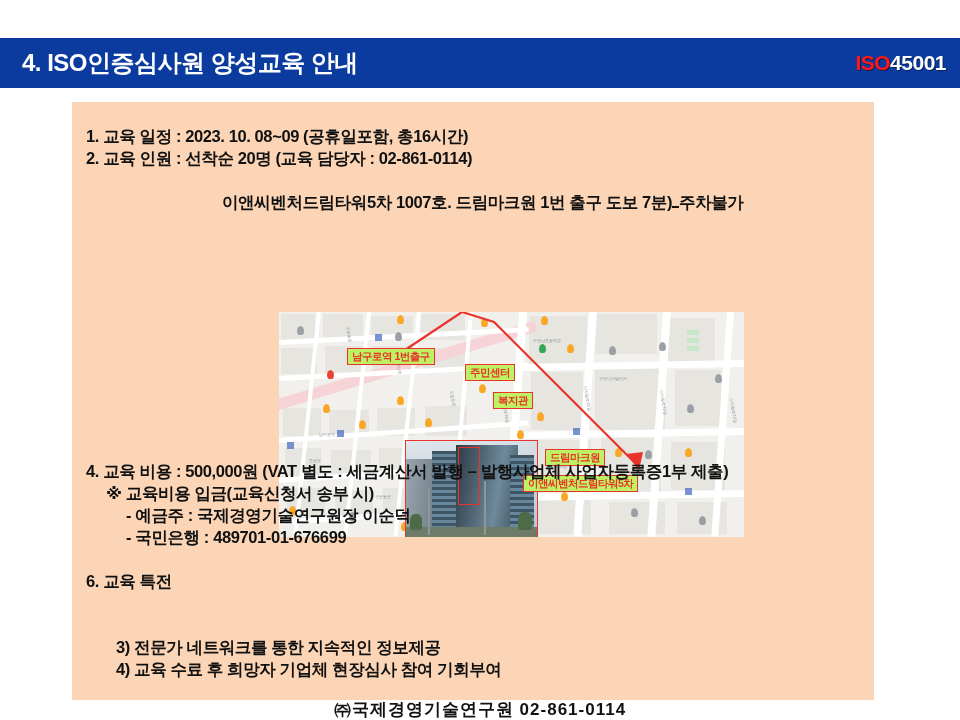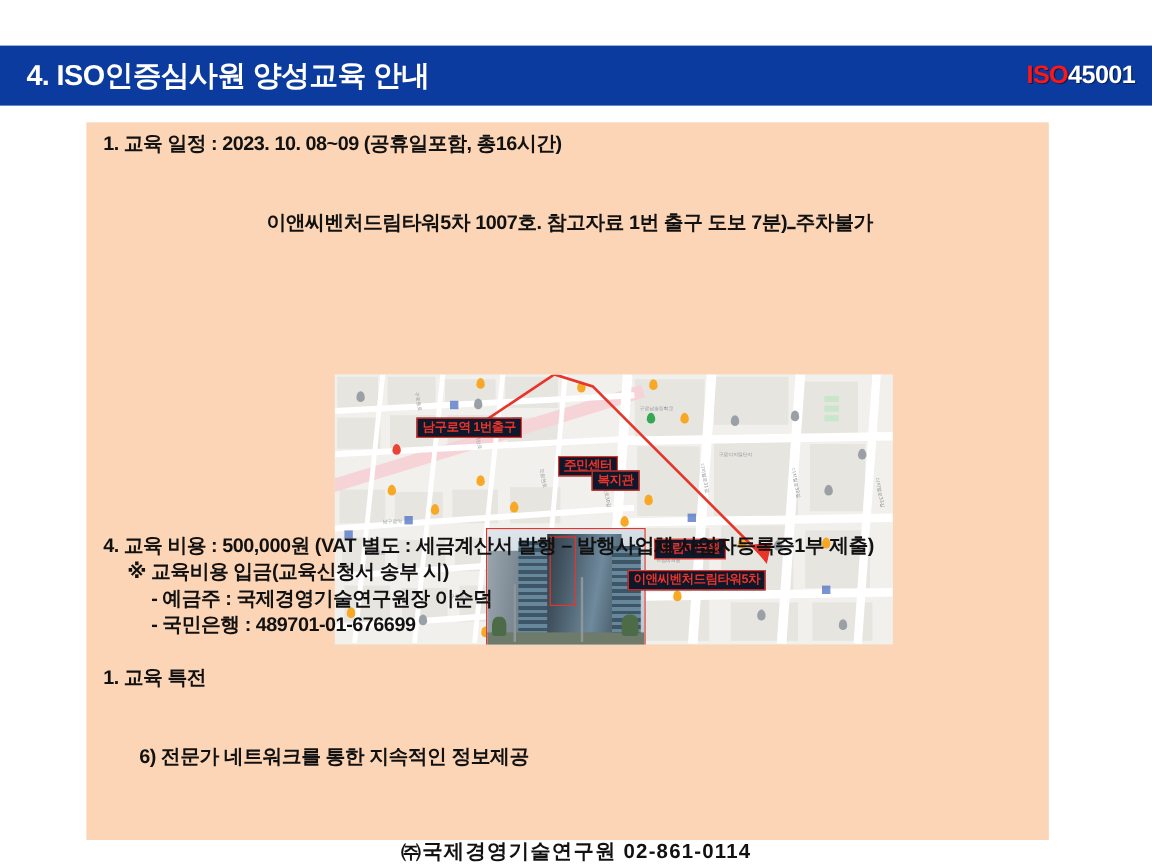--- a/index.html
+++ b/index.html
@@ -30,21 +30,21 @@
   
   #content-panel{
     position:absolute;left:72px;top:102px;width:802px;height:598px;
     background:#FBD5B5;
   }
 
   
   .txt-line{
     position:absolute;left:0;right:0;
     color:#111111;font-size:16.5px;font-weight:bold;
-    white-space:nowrap;letter-spacing:-0.4px;line-height:1;
+    white-space:nowrap;letter-spacing:-0.4px;line-height:1;margin-top:16px;
   }
   .ind-0{padding-left:14px;}
   .ind-1{padding-left:34px;}
   .ind-2{padding-left:54px;}
   .ind-3{padding-left:44px;}
   .ind-cont{padding-left:150px;}
   .u-mark{border-bottom:2px solid #111;display:inline-block;width:7px;}
 
   
   #map-figure{
@@ -61,21 +61,21 @@
   .pin.orange{background:#F9A825;}
   .pin.gray{background:#9AA0A6;}
   .pin.green-p{background:#34A853;}
   .pin.red-p{background:#EA4335;}
   .sq{position:absolute;width:7px;height:7px;background:#4C6FC4;opacity:.75;}
   .mtext{position:absolute;font-size:4px;color:#8A8F94;white-space:nowrap;
          font-family:"DejaVu Sans",sans-serif;}
 
   
   .map-label{
-    position:absolute;background:#0f172a;border:1.4px solid #E8342A;
+    position:absolute;background:#bef264;border:1.4px solid #E8342A;
     color:#E8342A;font-size:10.5px;font-weight:bold;
     padding:1px 4px;white-space:nowrap;letter-spacing:-0.5px;line-height:1.25;
   }
   
   #building-photo{
     position:absolute;left:126px;top:128px;width:131px;height:97px;
     border:1.6px solid #E8342A;overflow:hidden;background:#cfd7de;
   }
   .bphoto-sky{position:absolute;left:0;top:0;width:100%;height:100%;
     background:linear-gradient(170deg,#dfe6ec 0%,#cdd7df 40%,#b9c4cc 100%);}
@@ -101,21 +101,22 @@
 <div id="header-bar">
   <div id="header-title">4. ISO인증심사원 양성교육 안내</div>
   <div id="iso-logo">
     <span class="iso-red">ISO</span><span class="iso-white">45001</span>
   </div>
 </div>
 
 <div id="content-panel">
 
   <div class="txt-line ind-0" style="top:10px;">1. 교육 일정 : 2023. 10. 08~09 (공휴일포함, 총16시간)</div>
-  <div class="txt-line ind-cont" style="top:76px;"><span>이앤씨벤처드림타워5차 1007호. 참고자료 1번 출구 도보 7분)</span><span class="u-mark"></span><span>주차불가</span></div>
+  <div class="txt-line ind-0" style="top:32px;">2. 교육 인원 : 선착순 20명 (교육 담당자 : 02-861-0114)</div>
+  <div class="txt-line ind-cont" style="top:76px;"><span>이앤씨벤처드림타워5차 1007호. 드림마크원 1번 출구 도보 7분)</span><span class="u-mark"></span><span>주차불가</span></div>
 
   <div id="map-figure">
     <div id="map-canvas">
 
       <div class="block" style="left:0;top:0;width:465px;height:225px;background:#F1F0EC;"></div>
 
       <div class="block" style="left:250px;top:4px;width:58px;height:48px;"></div>
       <div class="block" style="left:316px;top:2px;width:62px;height:40px;"></div>
       <div class="block" style="left:388px;top:6px;width:48px;height:44px;"></div>
       <div class="block" style="left:252px;top:60px;width:52px;height:58px;"></div>
@@ -240,28 +241,29 @@
         <div class="bldg-glass" style="left:104px;top:14px;width:24px;height:74px;"></div>
         <div class="photo-redbox" style="left:52px;top:6px;width:20px;height:56px;"></div>
         <div class="photo-ground"></div>
         <div class="photo-pole" style="left:22px;top:46px;height:48px;"></div>
         <div class="photo-pole" style="left:78px;top:40px;height:54px;"></div>
         <div class="photo-tree" style="left:4px;width:12px;height:16px;"></div>
         <div class="photo-tree" style="left:112px;width:14px;height:18px;"></div>
       </div>
 
       <div class="map-label" style="left:68px;top:36px;">남구로역 1번출구</div>
-      <div class="map-label" style="left:186px;top:68px;text-decoration:underline;">주민센터</div>
+      <div class="map-label" style="left:186px;top:52px;">주민센터</div>
       <div class="map-label" style="left:214px;top:80px;">복지관</div>
       <div class="map-label" style="left:266px;top:137px;">드림마크원</div>
       <div class="map-label" style="left:244px;top:163px;">이앤씨벤처드림타워5차</div>
     </div>
   </div>
 
   <div class="txt-line ind-0" style="top:345px;">4. 교육 비용 : 500,000원 (VAT 별도 : 세금계산서 발행 – 발행사업체 사업자등록증1부 제출)</div>
   <div class="txt-line ind-1" style="top:367px;">※ 교육비용 입금(교육신청서 송부 시)</div>
   <div class="txt-line ind-2" style="top:389px;">- 예금주 : 국제경영기술연구원장 이순덕</div>
   <div class="txt-line ind-2" style="top:411px;">- 국민은행 : 489701-01-676699</div>
-  <div class="txt-line ind-0" style="top:455px;">1. 교육 특전</div>
-  <div class="txt-line ind-3" style="top:521px;">6) 전문가 네트워크를 통한 지속적인 정보제공</div>
+  <div class="txt-line ind-0" style="top:455px;">6. 교육 특전</div>
+  <div class="txt-line ind-3" style="top:521px;">3) 전문가 네트워크를 통한 지속적인 정보제공</div>
+  <div class="txt-line ind-3" style="top:543px;">4) 교육 수료 후 희망자 기업체 현장심사 참여 기회부여</div>
 </div>
 
 <div id="footer-text">㈜국제경영기술연구원 02-861-0114</div>
 
 </body></html>

